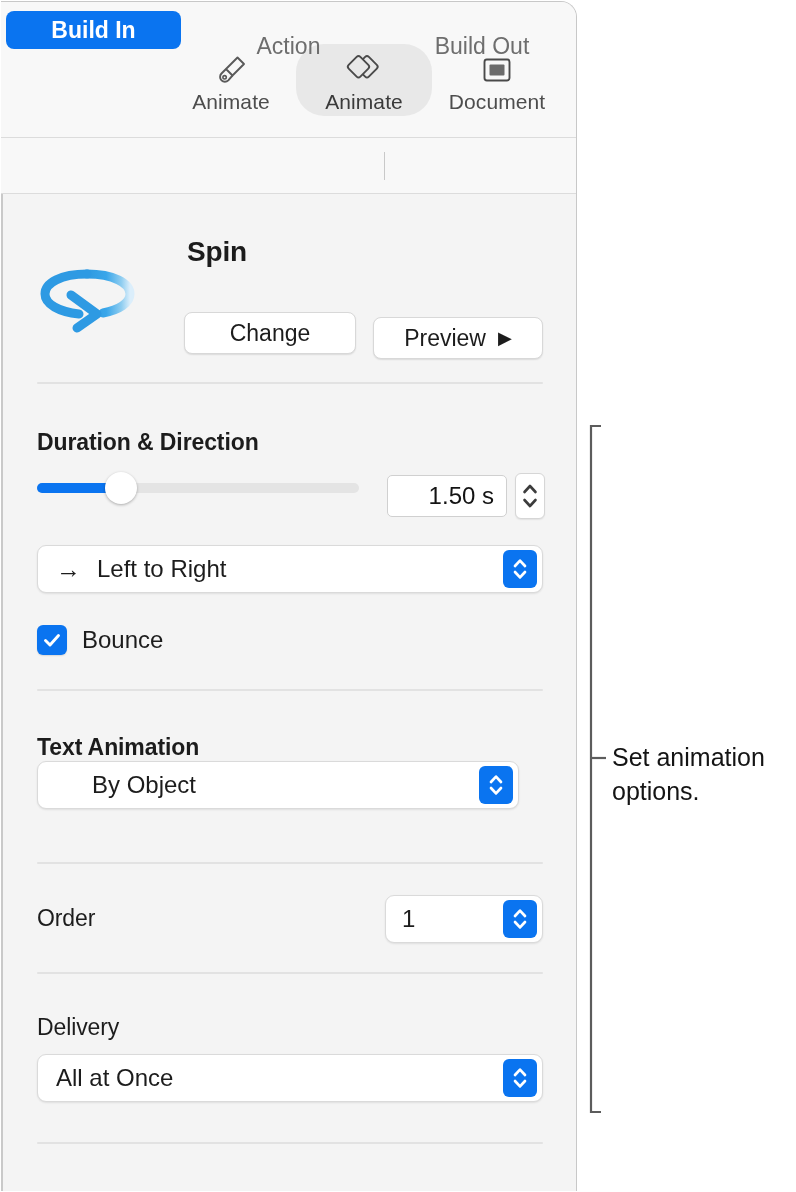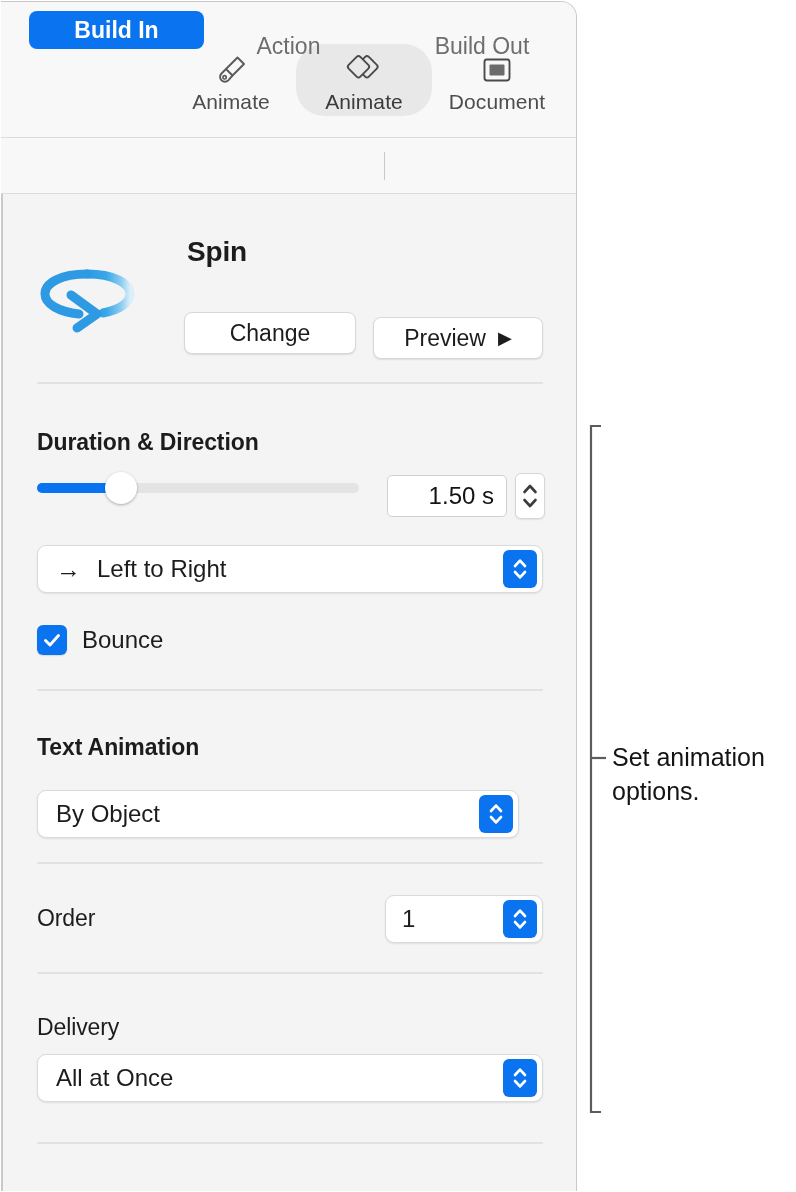--- a/index.html
+++ b/index.html
@@ -90,21 +90,21 @@
     position: absolute;
     top: 9px;
     height: 38px;
     line-height: 38px;
     text-align: center;
     font-size: 23px;
     border-radius: 8px;
     color: #6e6e6e;
   }
   #build-tab-build-in {
-    left: 28px; width: 175px;
+    left: 5px; width: 175px;
     background: #0a74f0;
     color: #ffffff;
     font-weight: bold;
   }
   #build-tab-action { left: 205px; width: 165px; margin-top: 16px; }
   #build-tab-build-out { left: 396px; width: 170px; margin-top: 16px; }
   #build-tab-divider {
     position: absolute;
     left: 383px; top: 150px;
     width: 1px; height: 28px;
@@ -276,21 +276,21 @@
     top: 50%;
     transform: translateY(-50%);
     width: 34px; height: 38px;
     background: #0a74f0;
     border-radius: 6px;
     display: flex;
     align-items: center;
     justify-content: center;
   }
   #direction-popup { top: 543px; width: 506px; }
-  #text-animation-popup { top: 788px; width: 482px; }
+  #text-animation-popup { top: 759px; width: 482px; padding-left: 36px; }
   #delivery-popup { top: 1052px; width: 506px; }
   #order-popup {
     top: 893px;
     left: 384px;
     width: 158px;
   }
   #order-popup .popup-text { margin-left: 16px; }
 
   
   #bounce-row {

